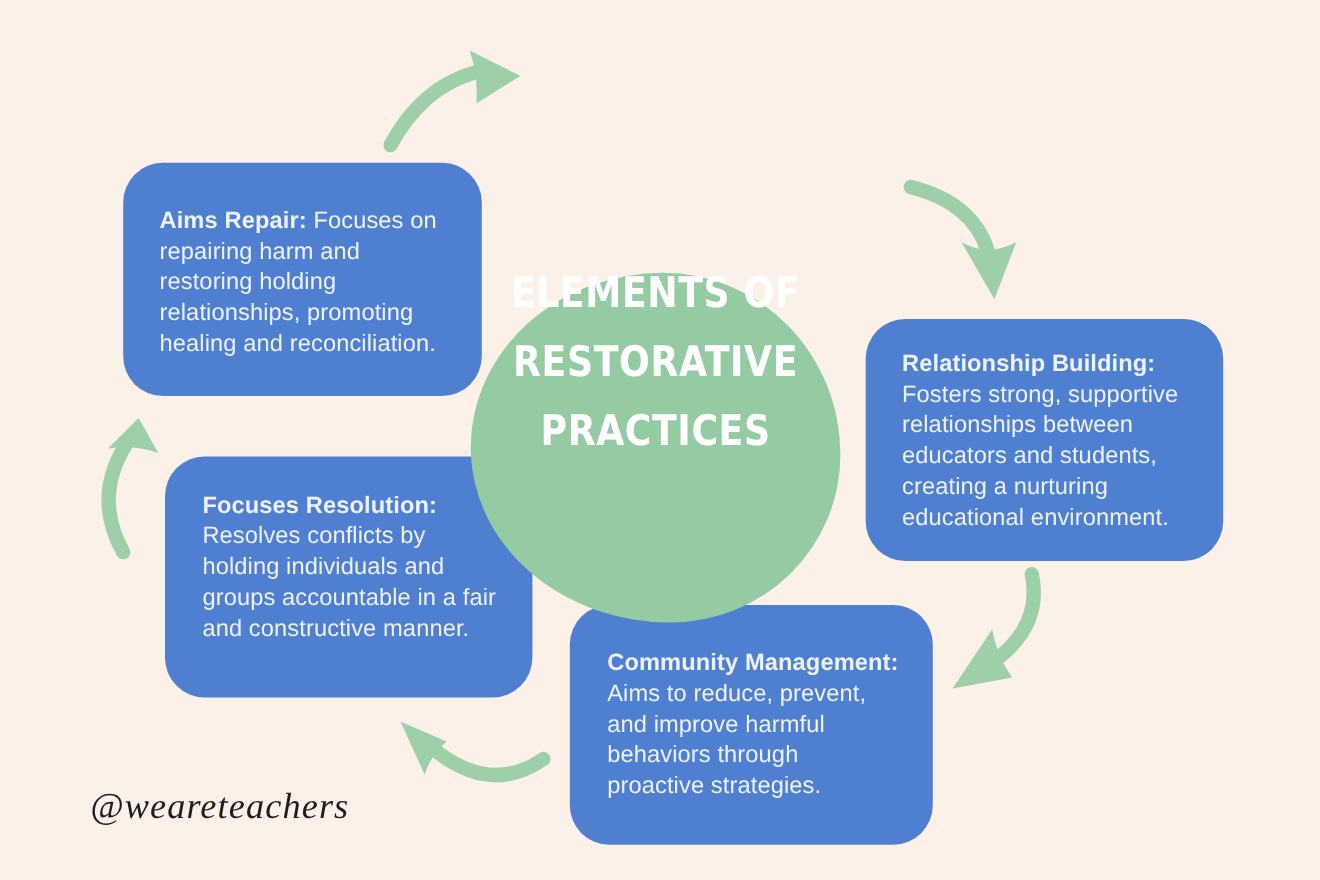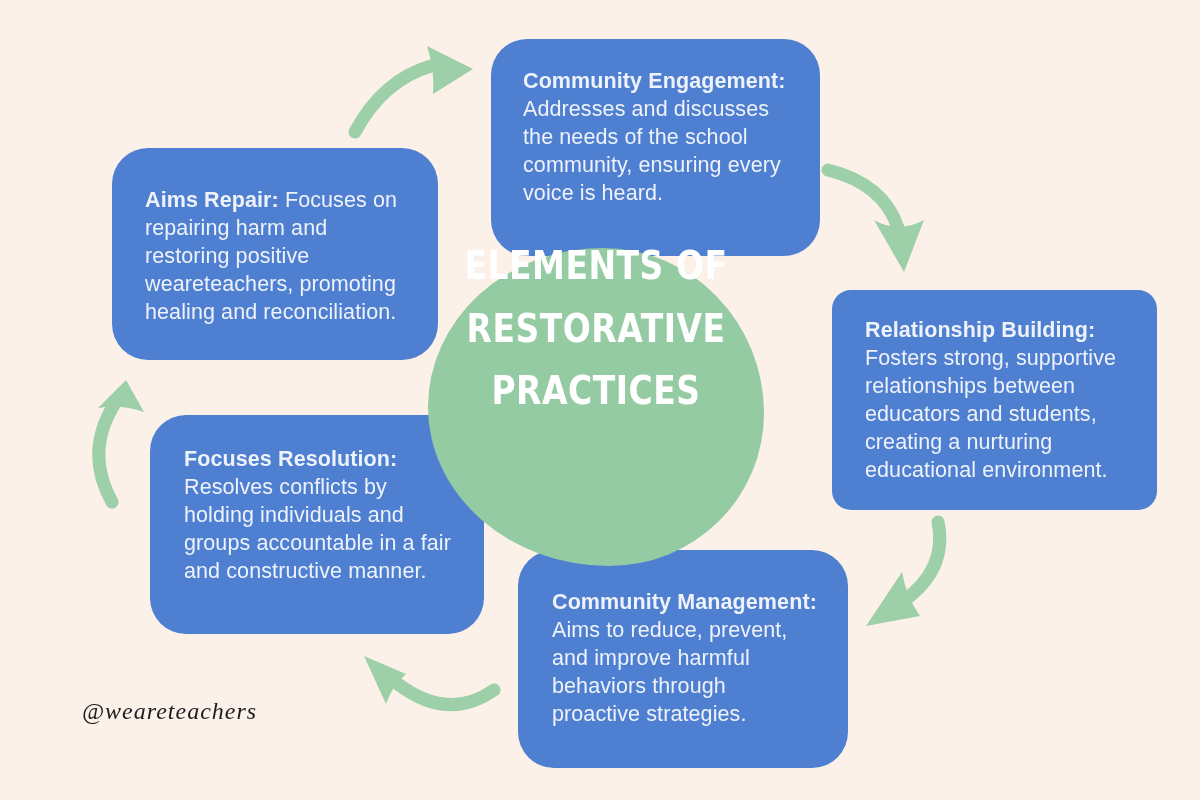--- a/index.html
+++ b/index.html
@@ -23,21 +23,21 @@
     z-index: 2;
   }
   .card-text {
     font-size: 21.5px;
     line-height: 28px;
     letter-spacing: 0.1px;
   }
   .card-text strong { font-weight: 700; }
 
   .card-community    { left: 491px; top: 39px;  width: 329px; height: 217px; padding: 28px 30px 20px 32px; }
-  .card-relationship { left: 832px; top: 290px; width: 325px; height: 220px; padding: 26px 26px 20px 33px; border-radius: 19px; }
+  .card-relationship { left: 787px; top: 290px; width: 325px; height: 220px; padding: 26px 26px 20px 33px; }
   .card-behavior     { left: 518px; top: 550px; width: 330px; height: 218px; padding: 38px 28px 20px 34px; }
   .card-conflict     { left: 150px; top: 415px; width: 334px; height: 219px; padding: 30px 28px 20px 34px; }
   .card-harm         { left: 112px; top: 148px; width: 326px; height: 212px; padding: 38px 26px 20px 33px; }
 
   
   .blob {
     position: absolute;
     left: 428px; top: 248px;
     width: 336px; height: 318px;
     background: var(--color-blob, #95cba3);
@@ -71,24 +71,24 @@
 
   .arrow-1 { left: 345px; top: 36px;  width: 132px; height: 102px; }
   .arrow-2 { left: 822px; top: 158px; width: 112px; height: 118px; }
   .arrow-3 { left: 852px; top: 512px; width: 100px; height: 128px; }
   .arrow-4 { left: 352px; top: 640px; width: 148px; height: 92px;  }
   .arrow-5 { left: 80px;  top: 372px; width: 78px;  height: 138px; }
 
   
   .watermark {
     position: absolute;
-    left: 82px; top: 698px;
+    left: 82px; top: 716px;
     font-family: cursive;
     font-style: italic;
-    font-size: 24px;
+    font-size: 33px;
     letter-spacing: 1px;
     color: var(--color-watermark_text, #1d1d1f);
     z-index: 6;
   }
 </style>
 </head>
 <body>
 
 <div class="canvas">
 
@@ -110,26 +110,20 @@
   <svg class="arrow arrow-4" viewBox="0 0 148 92">
     <path class="arrow-body" d="M142,50 Q96,82 46,44"></path>
     <path class="arrow-head" d="M54,34 L12,16 L34,64 Q40,46 54,34 Z"></path>
   </svg>
 
   <svg class="arrow arrow-5" viewBox="0 0 78 138">
     <path class="arrow-body" d="M32,130 Q2,76 40,24"></path>
     <path class="arrow-head" d="M18,36 L46,8 L64,40 Q42,32 18,36 Z"></path>
   </svg>
 
-  <section class="card card-community">
-    <p class="card-text">
-      <strong>Community Engagement:</strong>
-      <span>Addresses and discusses the needs of the school community, ensuring every voice is heard.</span>
-    </p>
-  </section>
 
   <section class="card card-relationship">
     <p class="card-text">
       <strong>Relationship Building:</strong>
       <span>Fosters strong, supportive relationships between educators and students, creating a nurturing educational environment.</span>
     </p>
   </section>
 
   <section class="card card-behavior">
     <p class="card-text">
@@ -141,21 +135,21 @@
   <section class="card card-conflict">
     <p class="card-text">
       <strong>Focuses Resolution:</strong>
       <span>Resolves conflicts by holding individuals and groups accountable in a fair and constructive manner.</span>
     </p>
   </section>
 
   <section class="card card-harm">
     <p class="card-text">
       <strong>Aims Repair:</strong>
-      <span>Focuses on repairing harm and restoring positive weareteachers, promoting healing and reconciliation.</span>
+      <span>Focuses on repairing harm and restoring holding relationships, promoting healing and reconciliation.</span>
     </p>
   </section>
 
   <div class="blob">
     <div class="blob-text">
       <div class="title-line">ELEMENTS OF</div>
       <div class="title-line">RESTORATIVE</div>
       <div class="title-line">PRACTICES</div>
     </div>
   </div>

